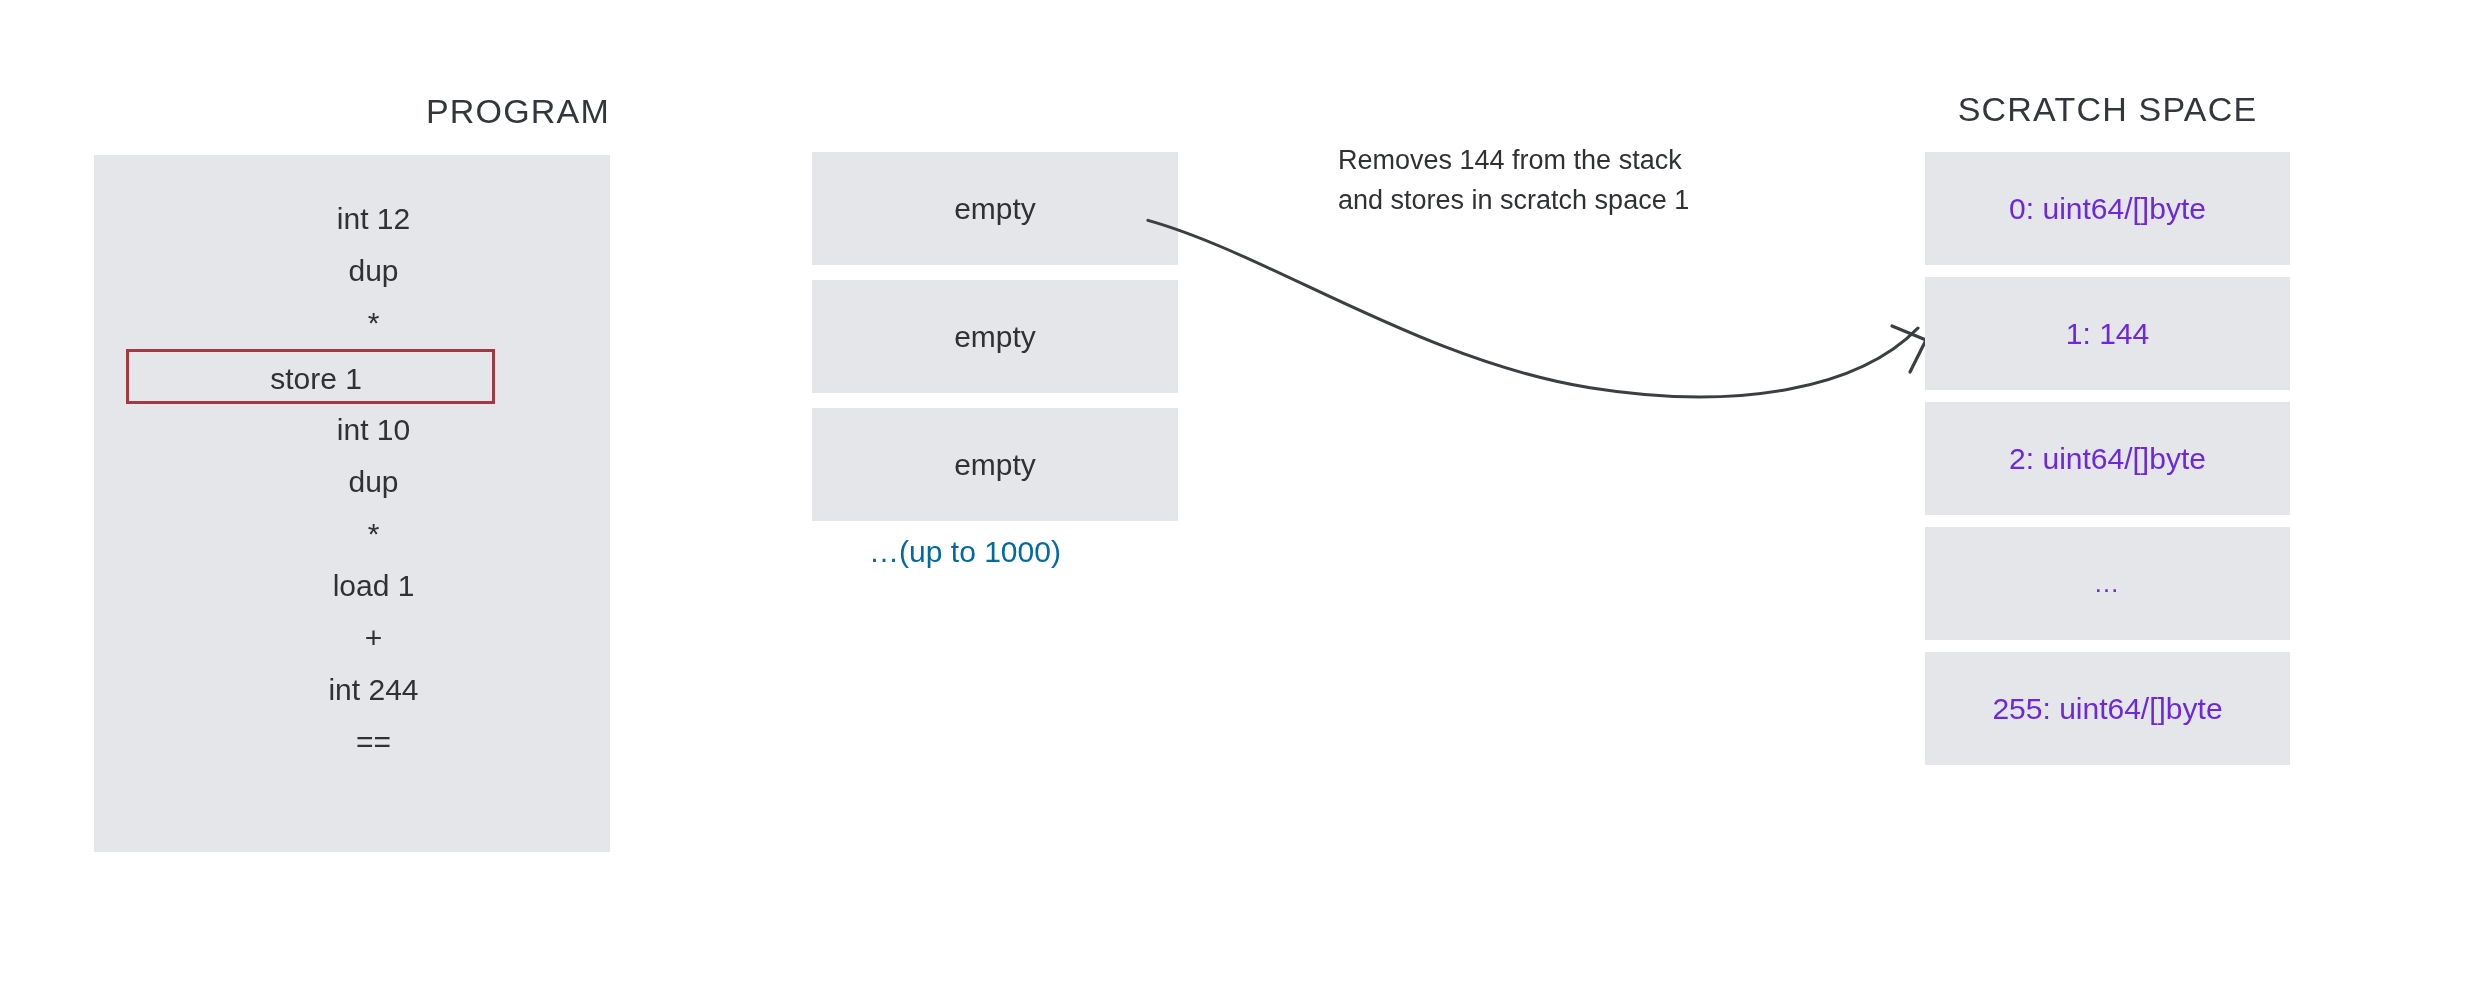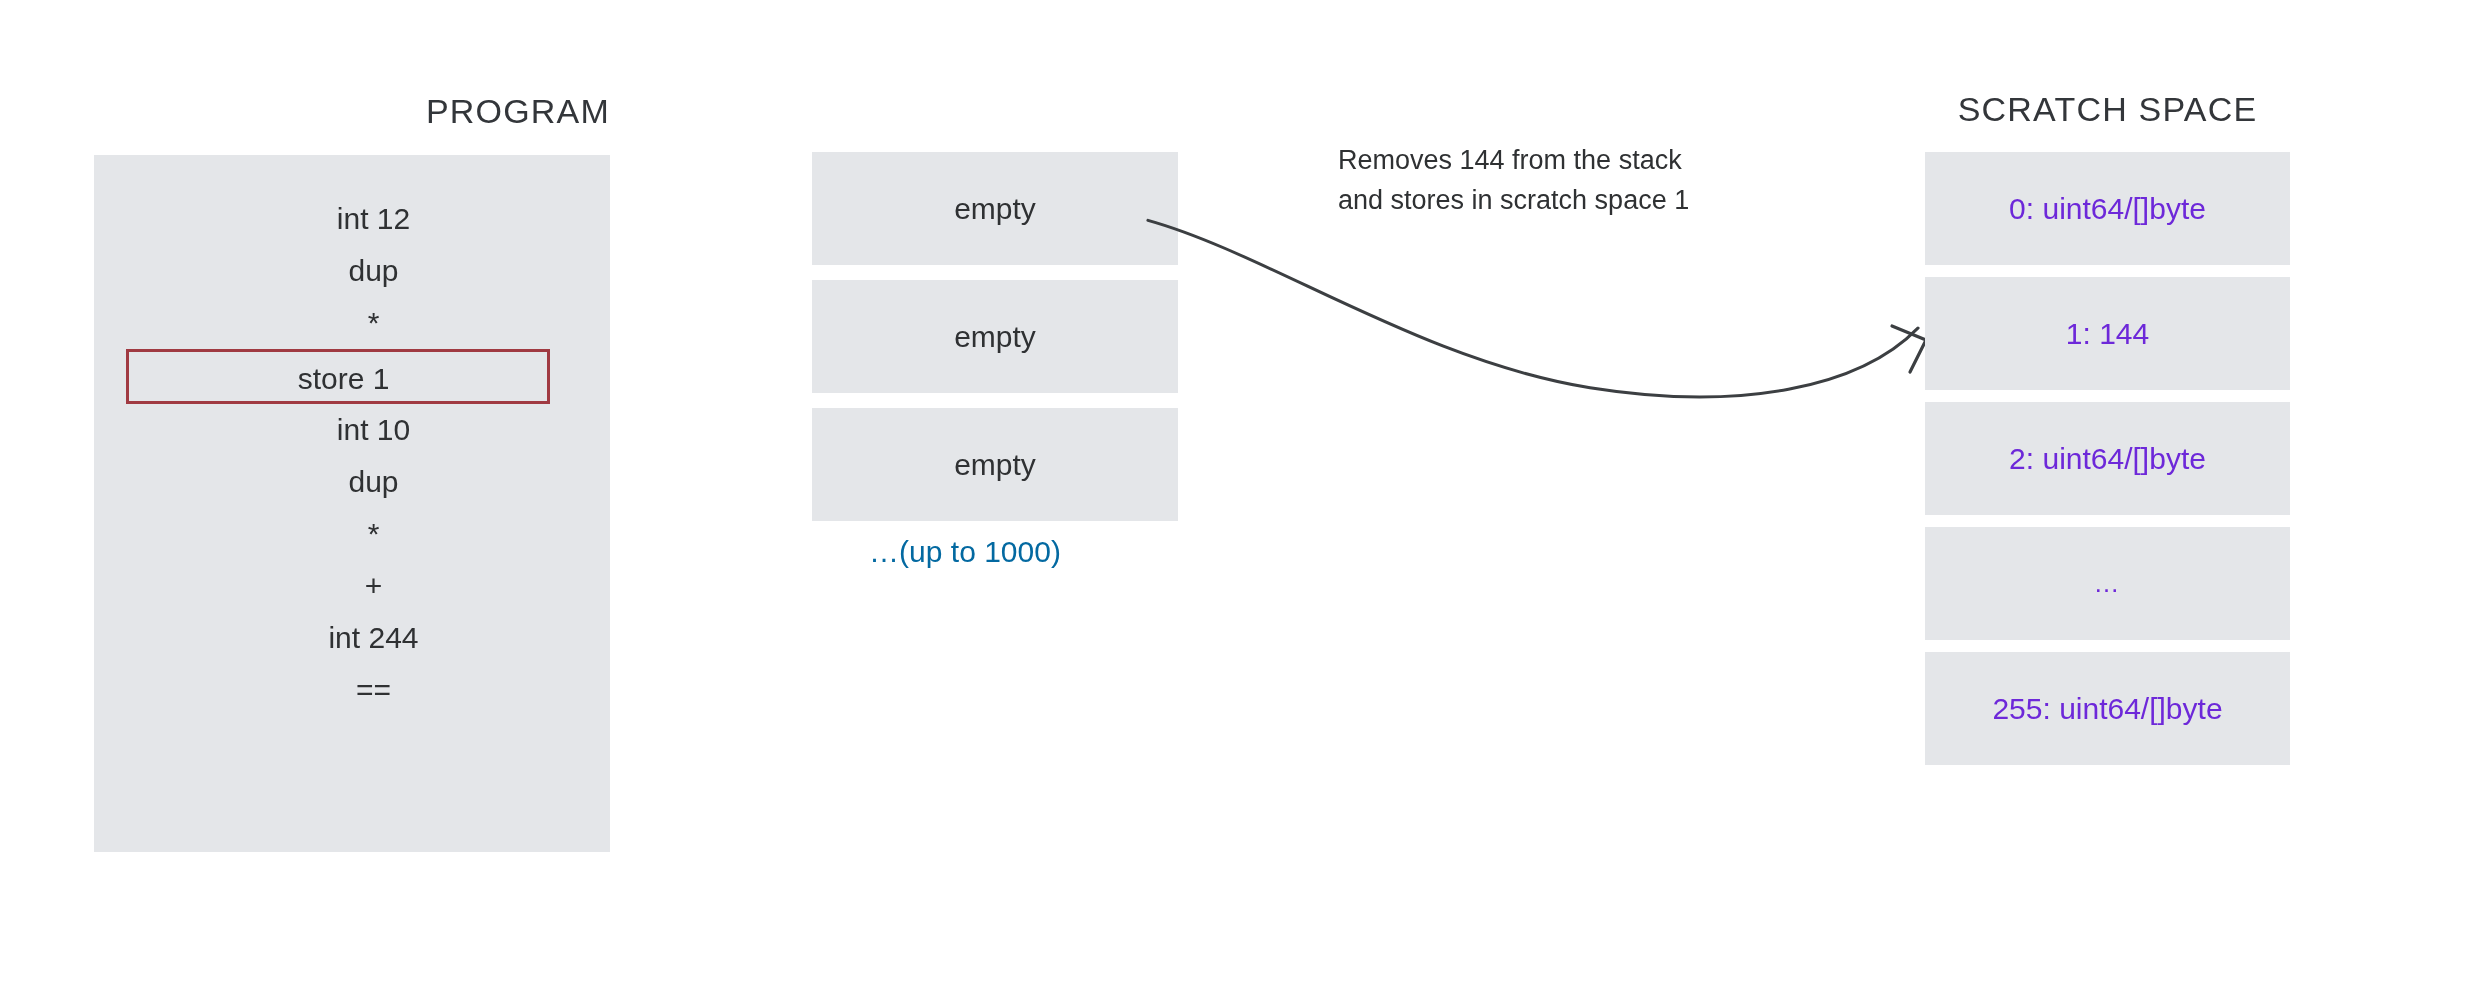--- a/index.html
+++ b/index.html
@@ -60,21 +60,21 @@
     line-height: 52px;
     padding-left: 43px;
     font-size: 30px;
     color: #2f3133;
     white-space: nowrap;
   }
   .program-line.highlighted {
     box-sizing: border-box;
     margin-left: 32px;
     padding-left: 11px;
-    width: 424px;
+    width: 369px;
     height: 55px;
     line-height: 53px;
     border: 3px solid #a03a42;
     background: transparent;
   }
 
   
   #stack-column {
     position: absolute;
     left: 812px;
@@ -159,20 +159,21 @@
 
   <div id="program-panel">
     <ul id="program-list">
       <li class="program-line">int 12</li>
       <li class="program-line">dup</li>
       <li class="program-line">*</li>
       <li class="program-line highlighted">store 1</li>
       <li class="program-line">int 10</li>
       <li class="program-line">dup</li>
       <li class="program-line">*</li>
+      <li class="program-line">load 1</li>
       <li class="program-line">+</li>
       <li class="program-line">int 244</li>
       <li class="program-line">==</li>
     </ul>
   </div>
 
 
   <div id="stack-column">
     <div class="stack-slot">empty</div>
     <div class="stack-slot">empty</div>

